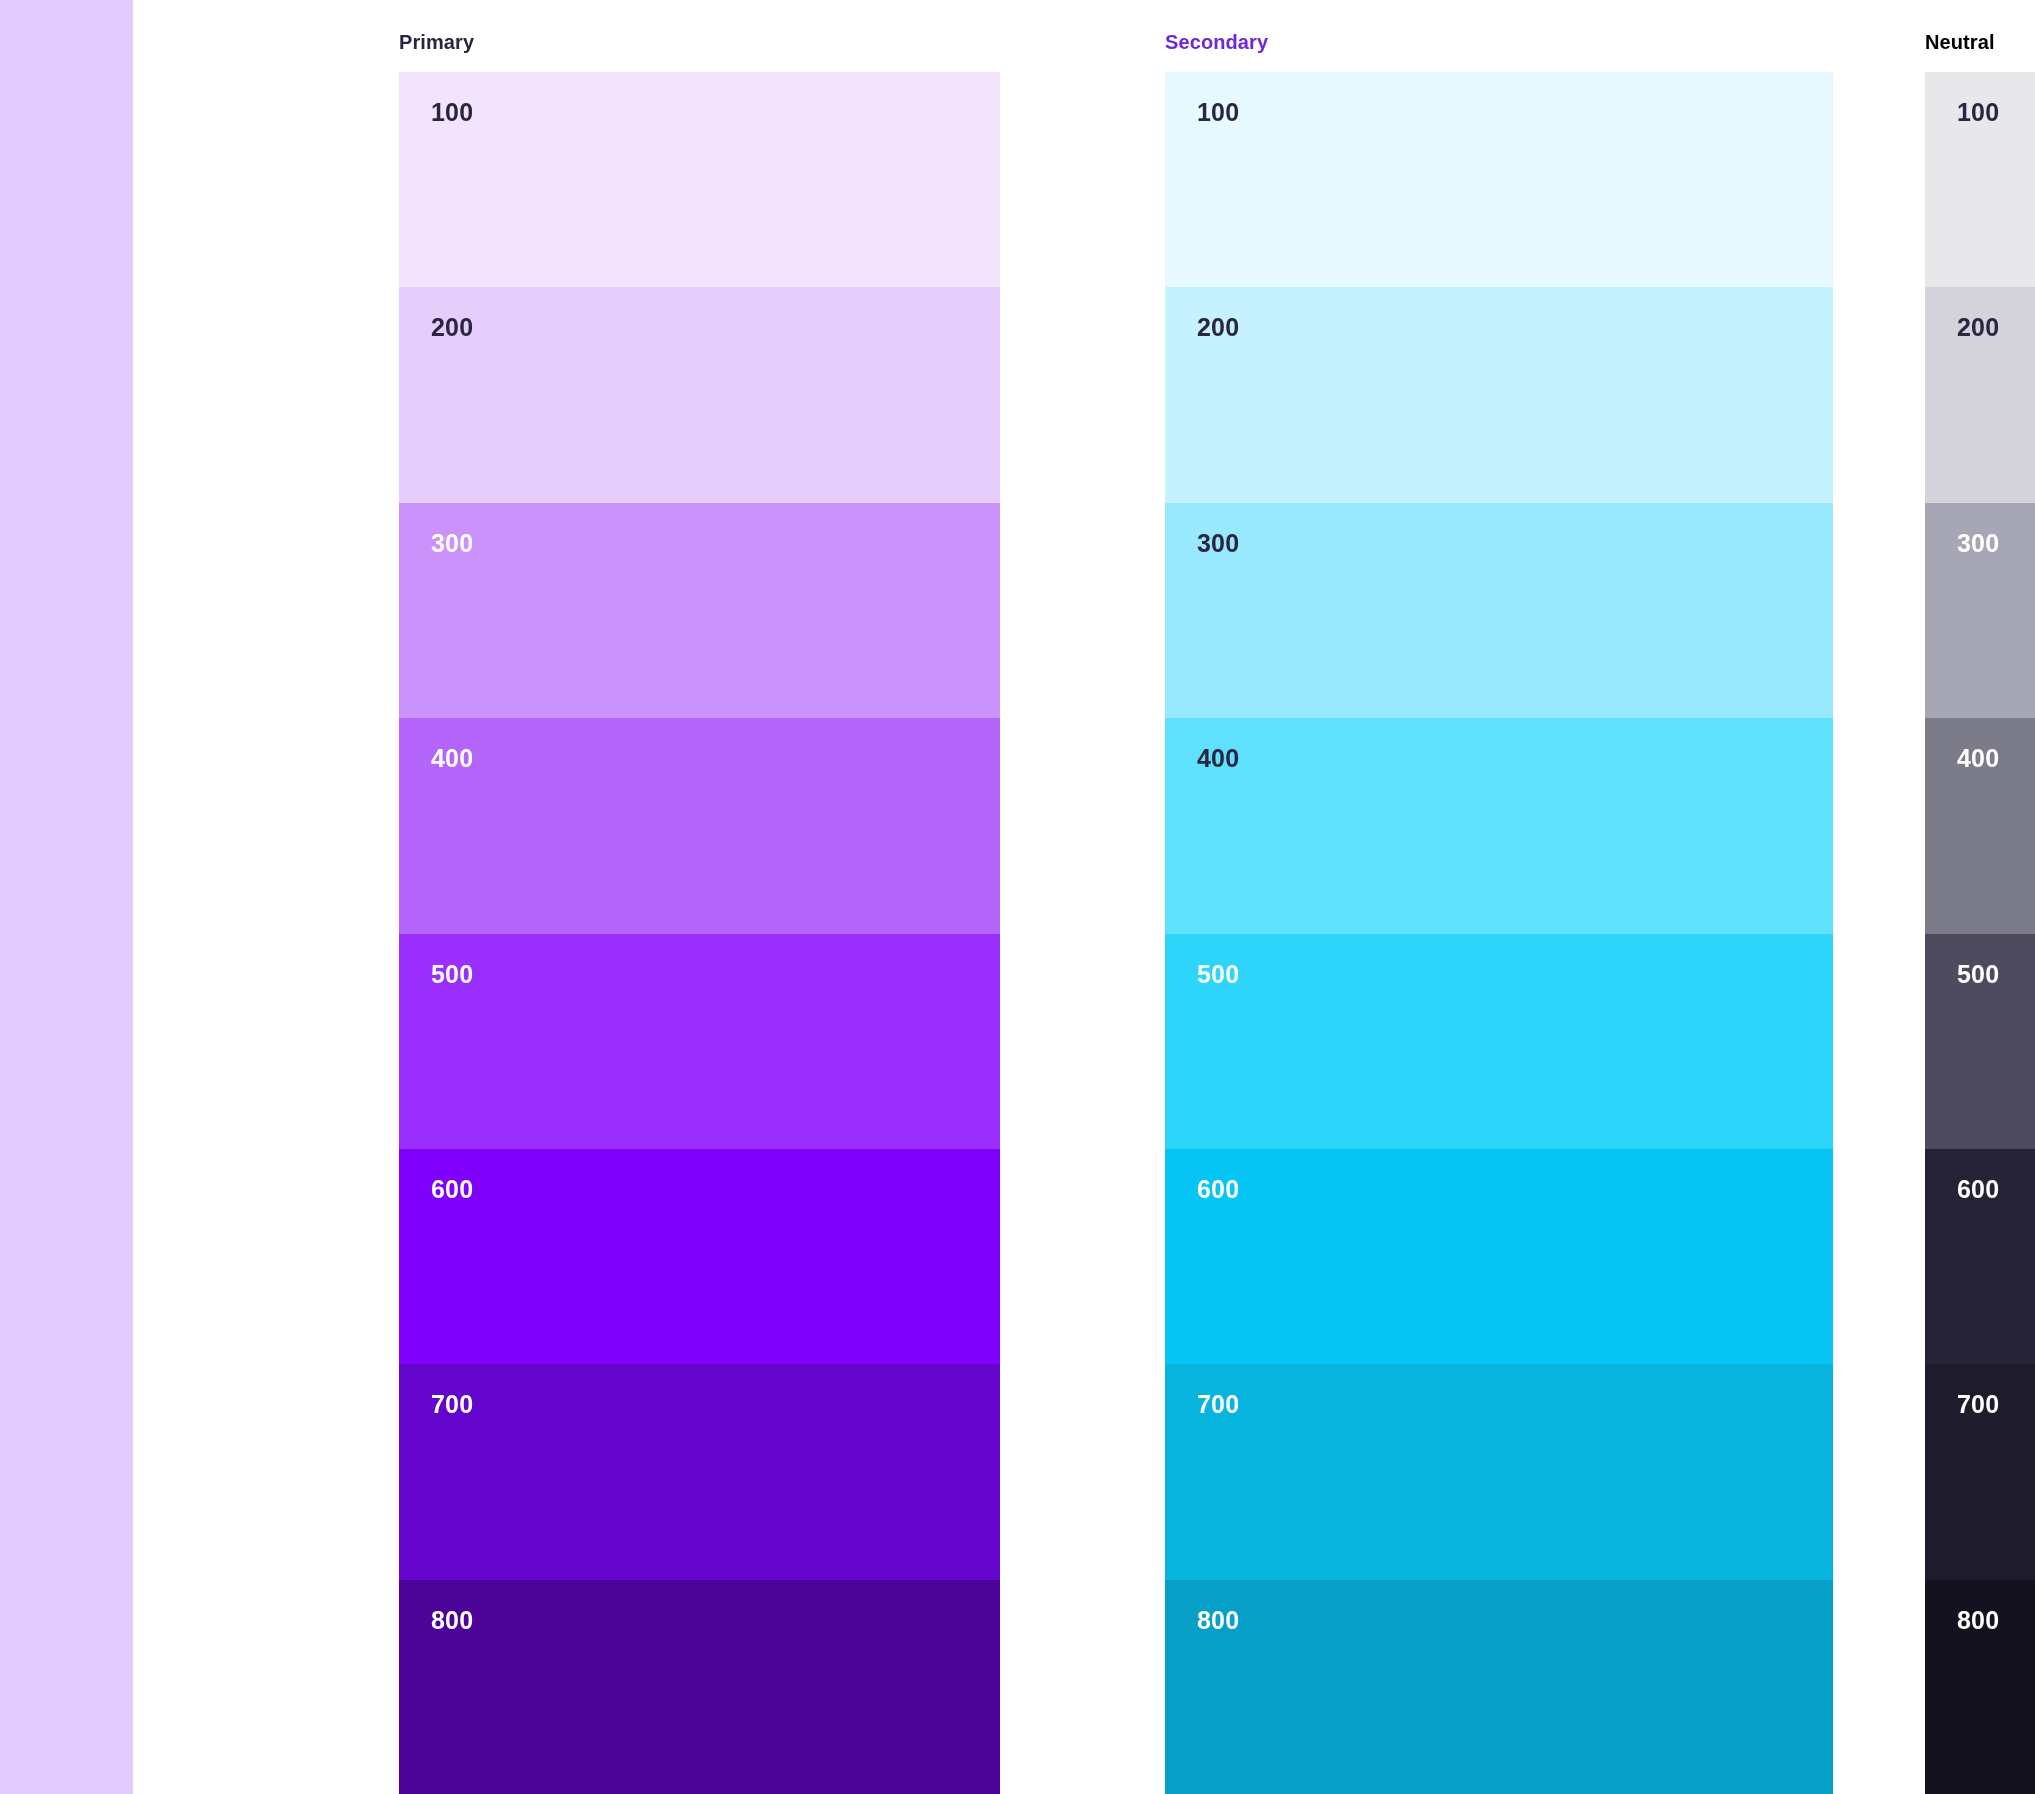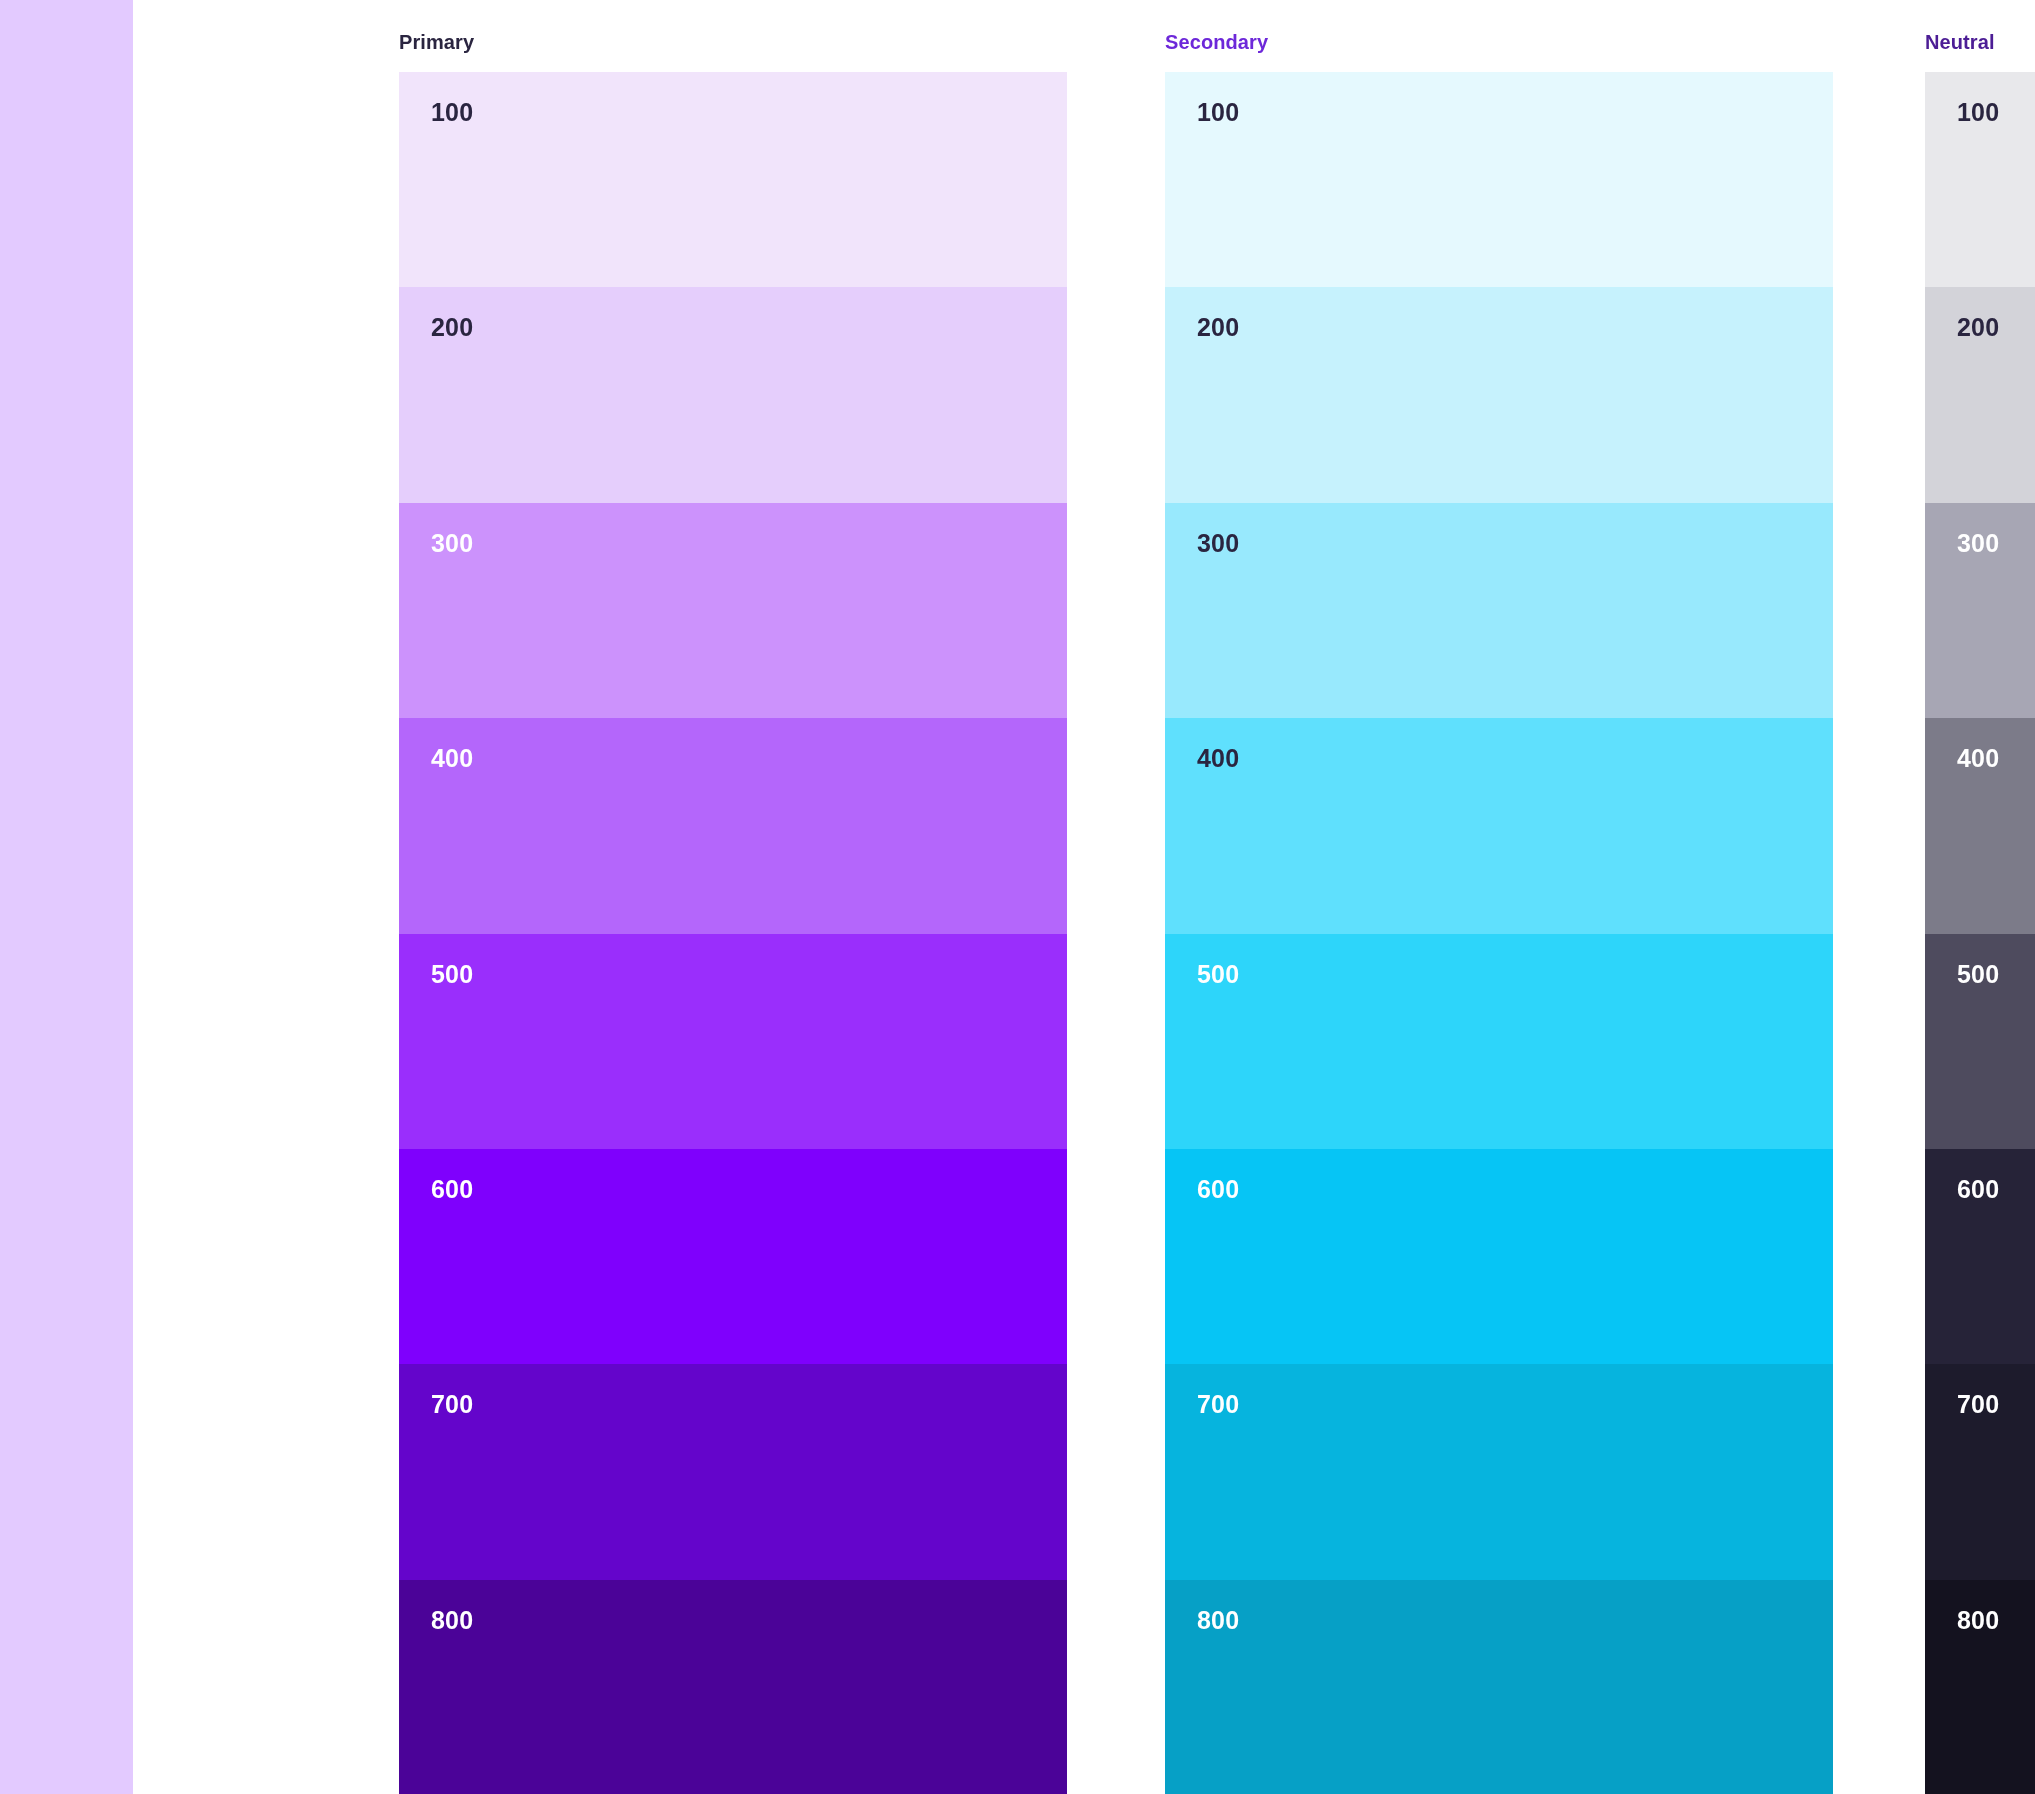--- a/index.html
+++ b/index.html
@@ -76,21 +76,21 @@
     position: absolute;
     left: 32px;
     top: 28px;
     font-size: 25px;
     font-weight: 700;
     line-height: 1;
     letter-spacing: 0.2px;
   }
 
   
-  #column-primary   { left: 399px;  width: 668px; }
+  #column-primary   { left: 399px;  width: 601px; }
   #column-secondary { left: 1165px; width: 668px; }
   #column-neutral   { left: 1925px; width: 550px; }
 </style>
 </head>
 <body>
 
 <div id="palette-page" style="background: rgb(255, 255, 255);">
 
   <div id="accent-strip" style="background: rgb(227, 202, 255);"></div>
 
@@ -150,21 +150,21 @@
           <div class="swatch" style="background: rgb(6, 180, 222);">
             <span class="swatch-label" style="color: rgb(255, 255, 255);">700</span>
           </div>
           <div class="swatch" style="background: rgb(6, 160, 198);">
             <span class="swatch-label" style="color: rgb(255, 255, 255);">800</span>
           </div>
         </div>
     </div>
 
     <div class="ramp-column" id="column-neutral">
-      <div class="ramp-title" style="color: #4c1d95;">Neutral</div>
+      <div class="ramp-title" style="color: #000000;">Neutral</div>
       <div class="ramp-swatches">
           <div class="swatch" style="background: rgb(232, 232, 235);">
             <span class="swatch-label" style="color: rgb(42, 37, 64);">100</span>
           </div>
           <div class="swatch" style="background: rgb(211, 211, 217);">
             <span class="swatch-label" style="color: rgb(42, 37, 64);">200</span>
           </div>
           <div class="swatch" style="background: rgb(167, 166, 180);">
             <span class="swatch-label" style="color: rgb(255, 255, 255);">300</span>
           </div>

